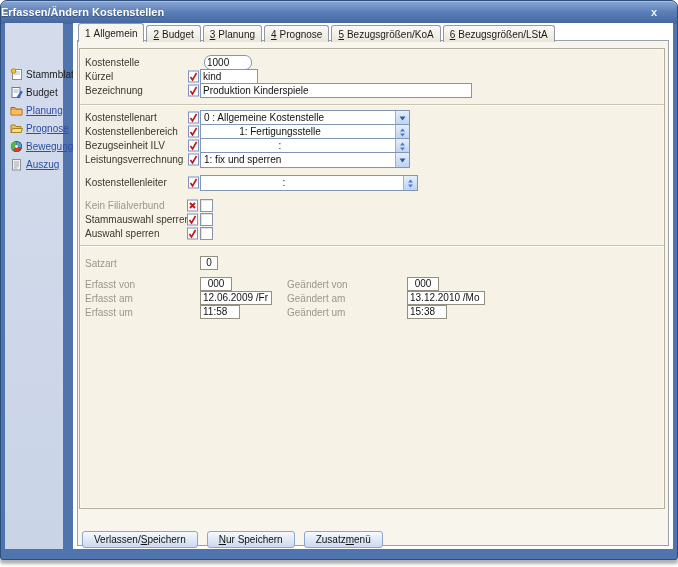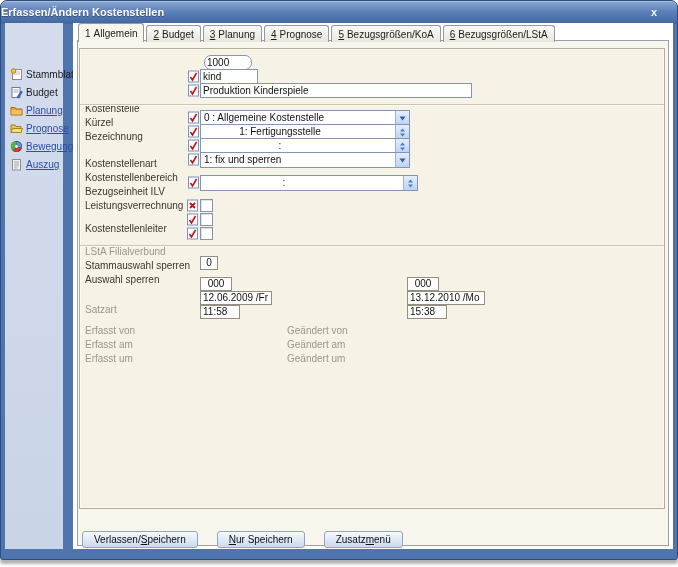--- a/index.html
+++ b/index.html
@@ -48,21 +48,21 @@
   .tabpage{
     position:absolute;left:4px;top:17px;right:4px;bottom:3px;
     background:#f8f5ec;border:1px solid #98a2ae;z-index:2;
   }
   .panel{
     position:absolute;left:1px;top:7px;width:584px;height:459px;
     background:#f6f2e6;border:1px solid #b3ad9b;box-shadow:inset 0 0 0 1px rgba(255,255,255,.45);
   }
   .sep{position:absolute;left:0;right:0;height:1px;background:#c9c4b4;box-shadow:0 1px 0 #fdfcf7;}
   .row{position:absolute;left:0;right:0;height:15px;}
-  .row .flabel{position:absolute;left:5px;top:2px;color:#3a382f;margin-top:46px;}
+  .row .flabel{position:absolute;left:5px;top:2px;color:#3a382f;}
   .row.dim .flabel{color:#9c978a;}
   .ficon{position:absolute;left:108px;top:1px;width:11px;height:13px;}
   .txt{
     position:absolute;top:0;height:13px;border:1px solid #8296b4;background:#fff;
     font-size:10px;font-family:inherit;padding:0 2px;color:#111;box-sizing:content-box;
   }
   .combo{
     position:absolute;top:0;height:14px;border:1px solid #8296b4;background:#fff;
     display:flex;align-items:stretch;font-size:10px;color:#111;gap:36px;
   }
@@ -74,21 +74,21 @@
   }
   .checkbox{
     position:absolute;left:120px;top:1px;width:11px;height:11px;background:#fff;
     border:1px solid #8a94a4;box-shadow:inset 1px 1px 0 #dfe3ea;cursor:default;
   }
   .robox{
     position:absolute;top:0;height:12px;border:1px solid #948f81;background:#fff;
     font-size:10px;line-height:12px;padding:0 2px;color:#111;white-space:nowrap;
   }
   .robox.center{text-align:center;}
-  .btnrow{position:absolute;left:4px;top:490px;display:flex;gap:19px;}
+  .btnrow{position:absolute;left:4px;top:490px;display:flex;gap:9px;}
   .xpbtn{
     height:17px;padding:0 11px;font-size:10px;font-family:inherit;color:#101010;
     background:linear-gradient(#f7fafe,#dde7f6 55%,#ccdaee);
     border:1px solid #8ca5ca;border-radius:3px;line-height:15px;cursor:default;white-space:nowrap;
   }
   .xpbtn .u{text-decoration:underline;}
 </style>
 </head>
 <body>
 
@@ -283,21 +283,21 @@
             <span class="cbtn">
               <svg width="7" height="9" viewBox="0 0 7 9">
                   <path d="M3.5 0.5 L6 3.5 L1 3.5 Z" fill="#4a7ad0"></path>
                   <path d="M3.5 8.5 L1 5.5 L6 5.5 Z" fill="#4a7ad0"></path>
                 </svg>
             </span>
           </div>
         </div>
 
         <div class="row dim" style="top:149px">
-          <span class="flabel">LStA Filialverbund</span>
+          <span class="flabel">Kein Filialverbund</span>
           <svg class="ficon" style="left:107px" viewBox="0 0 11 13">
             <rect x="0.5" y="1" width="10" height="11" fill="#fdfdfd" stroke="#7b92c2"></rect>
             <path d="M3 4 L8 9 M8 4 L3 9" fill="none" stroke="#c41414" stroke-width="1.8"></path>
           </svg>
           <span class="checkbox"></span>
         </div>
 
         <div class="row" style="top:163px">
           <span class="flabel">Stammauswahl sperren</span>
           <svg class="ficon" style="left:107px" viewBox="0 0 11 13">

